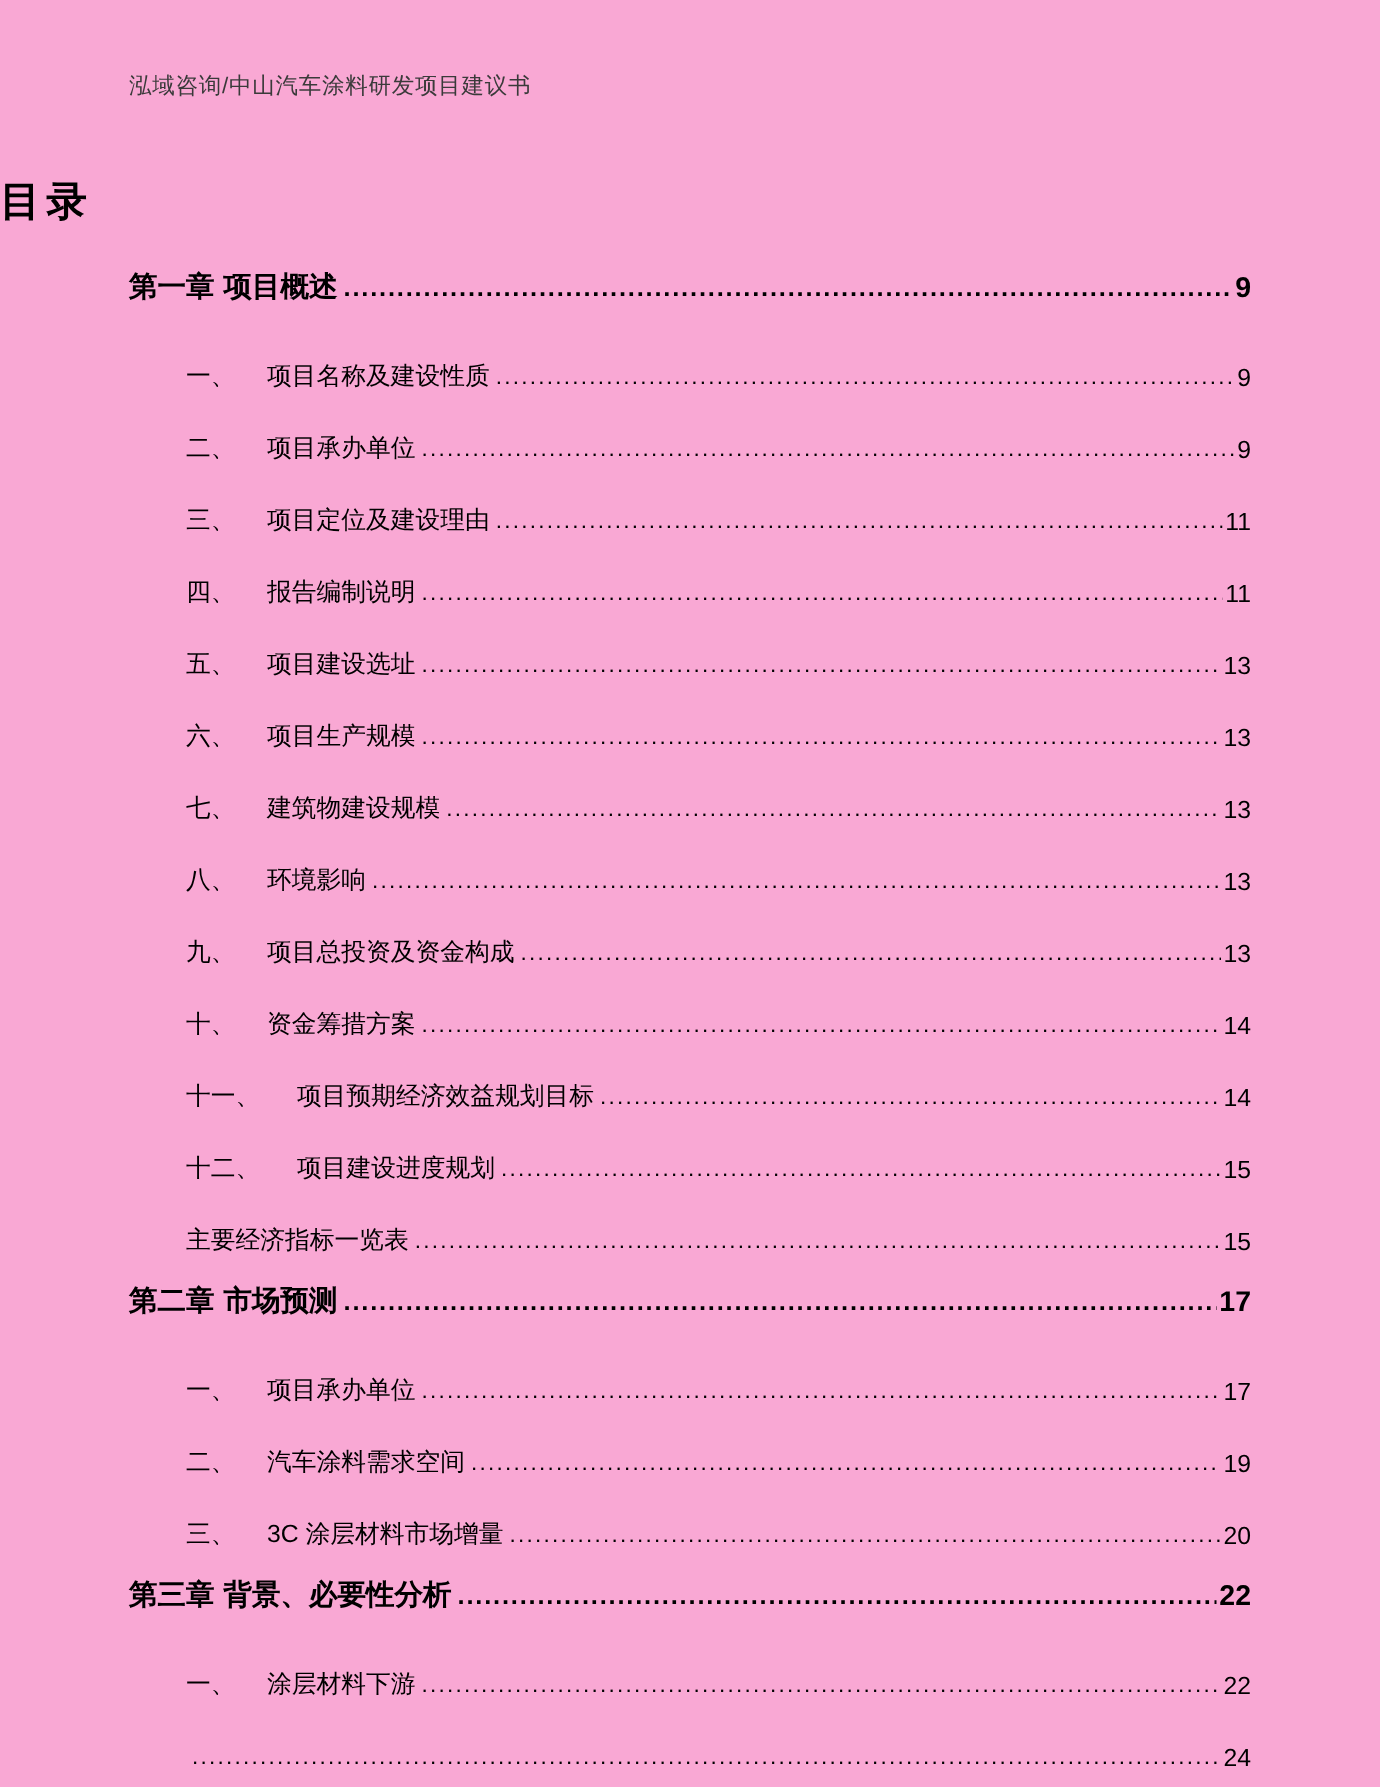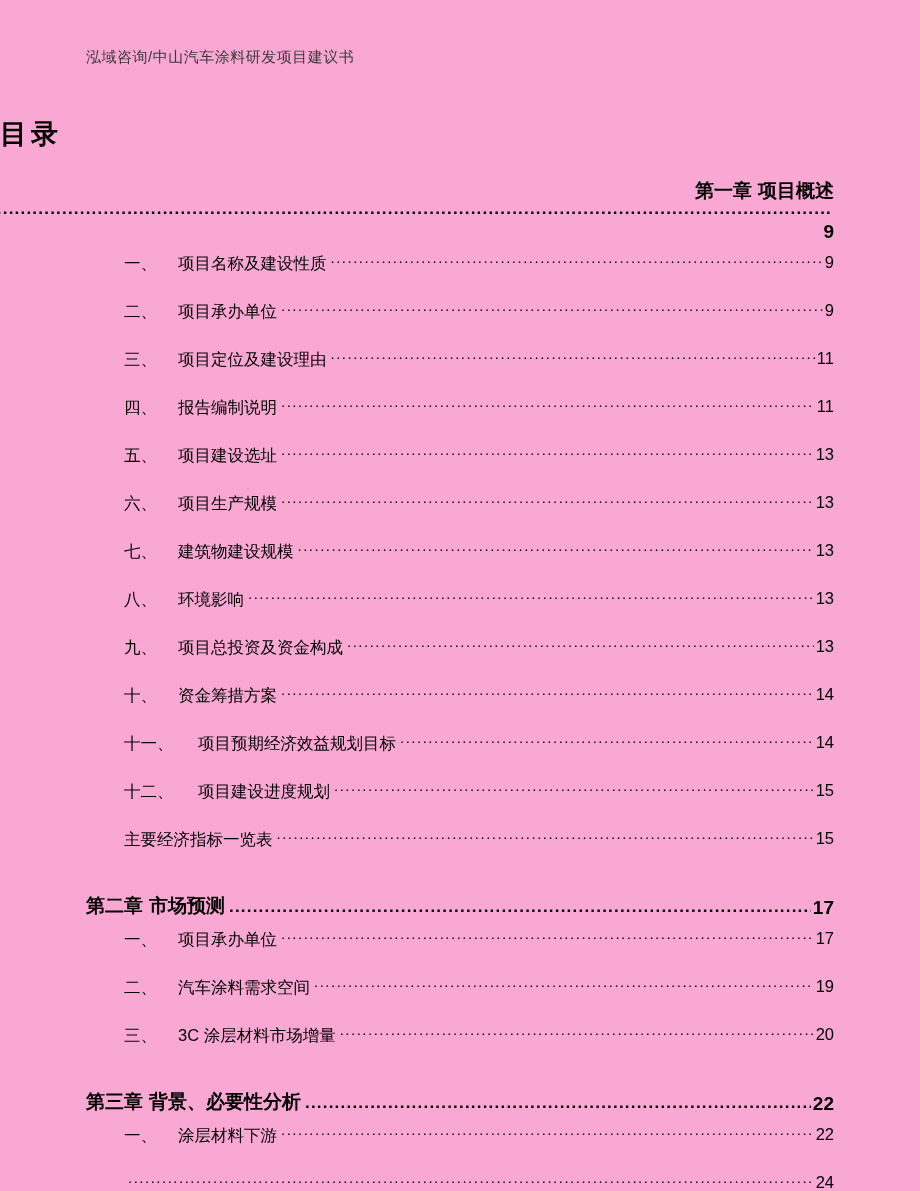--- a/index.html
+++ b/index.html
@@ -54,31 +54,30 @@
     margin-top: 16px;
     margin-bottom: 10px;
     font-family: "Liberation Sans", sans-serif;
     font-size: 19px;
     font-weight: bold;
     color: #000000;
     padding-left: 0;
   }
   .toc-entry.level1:first-child {
     margin-top: 0;
-    flex-direction: column;
   }
   .toc-entry.level2 {
     margin-top: 0;
     margin-bottom: 0;
     height: 48px;
     font-family: "Liberation Sans", sans-serif;
     font-size: 16.5px;
     color: #000000;
     padding-left: 38px;
-    align-items: flex-start;
+    align-items: flex-end;
   }
   .entry-label {
     white-space: nowrap;
     flex: 0 0 auto;
   }
   .entry-num {
     display: inline-block;
     min-width: 54px;
   }
   .entry-num.wide {

